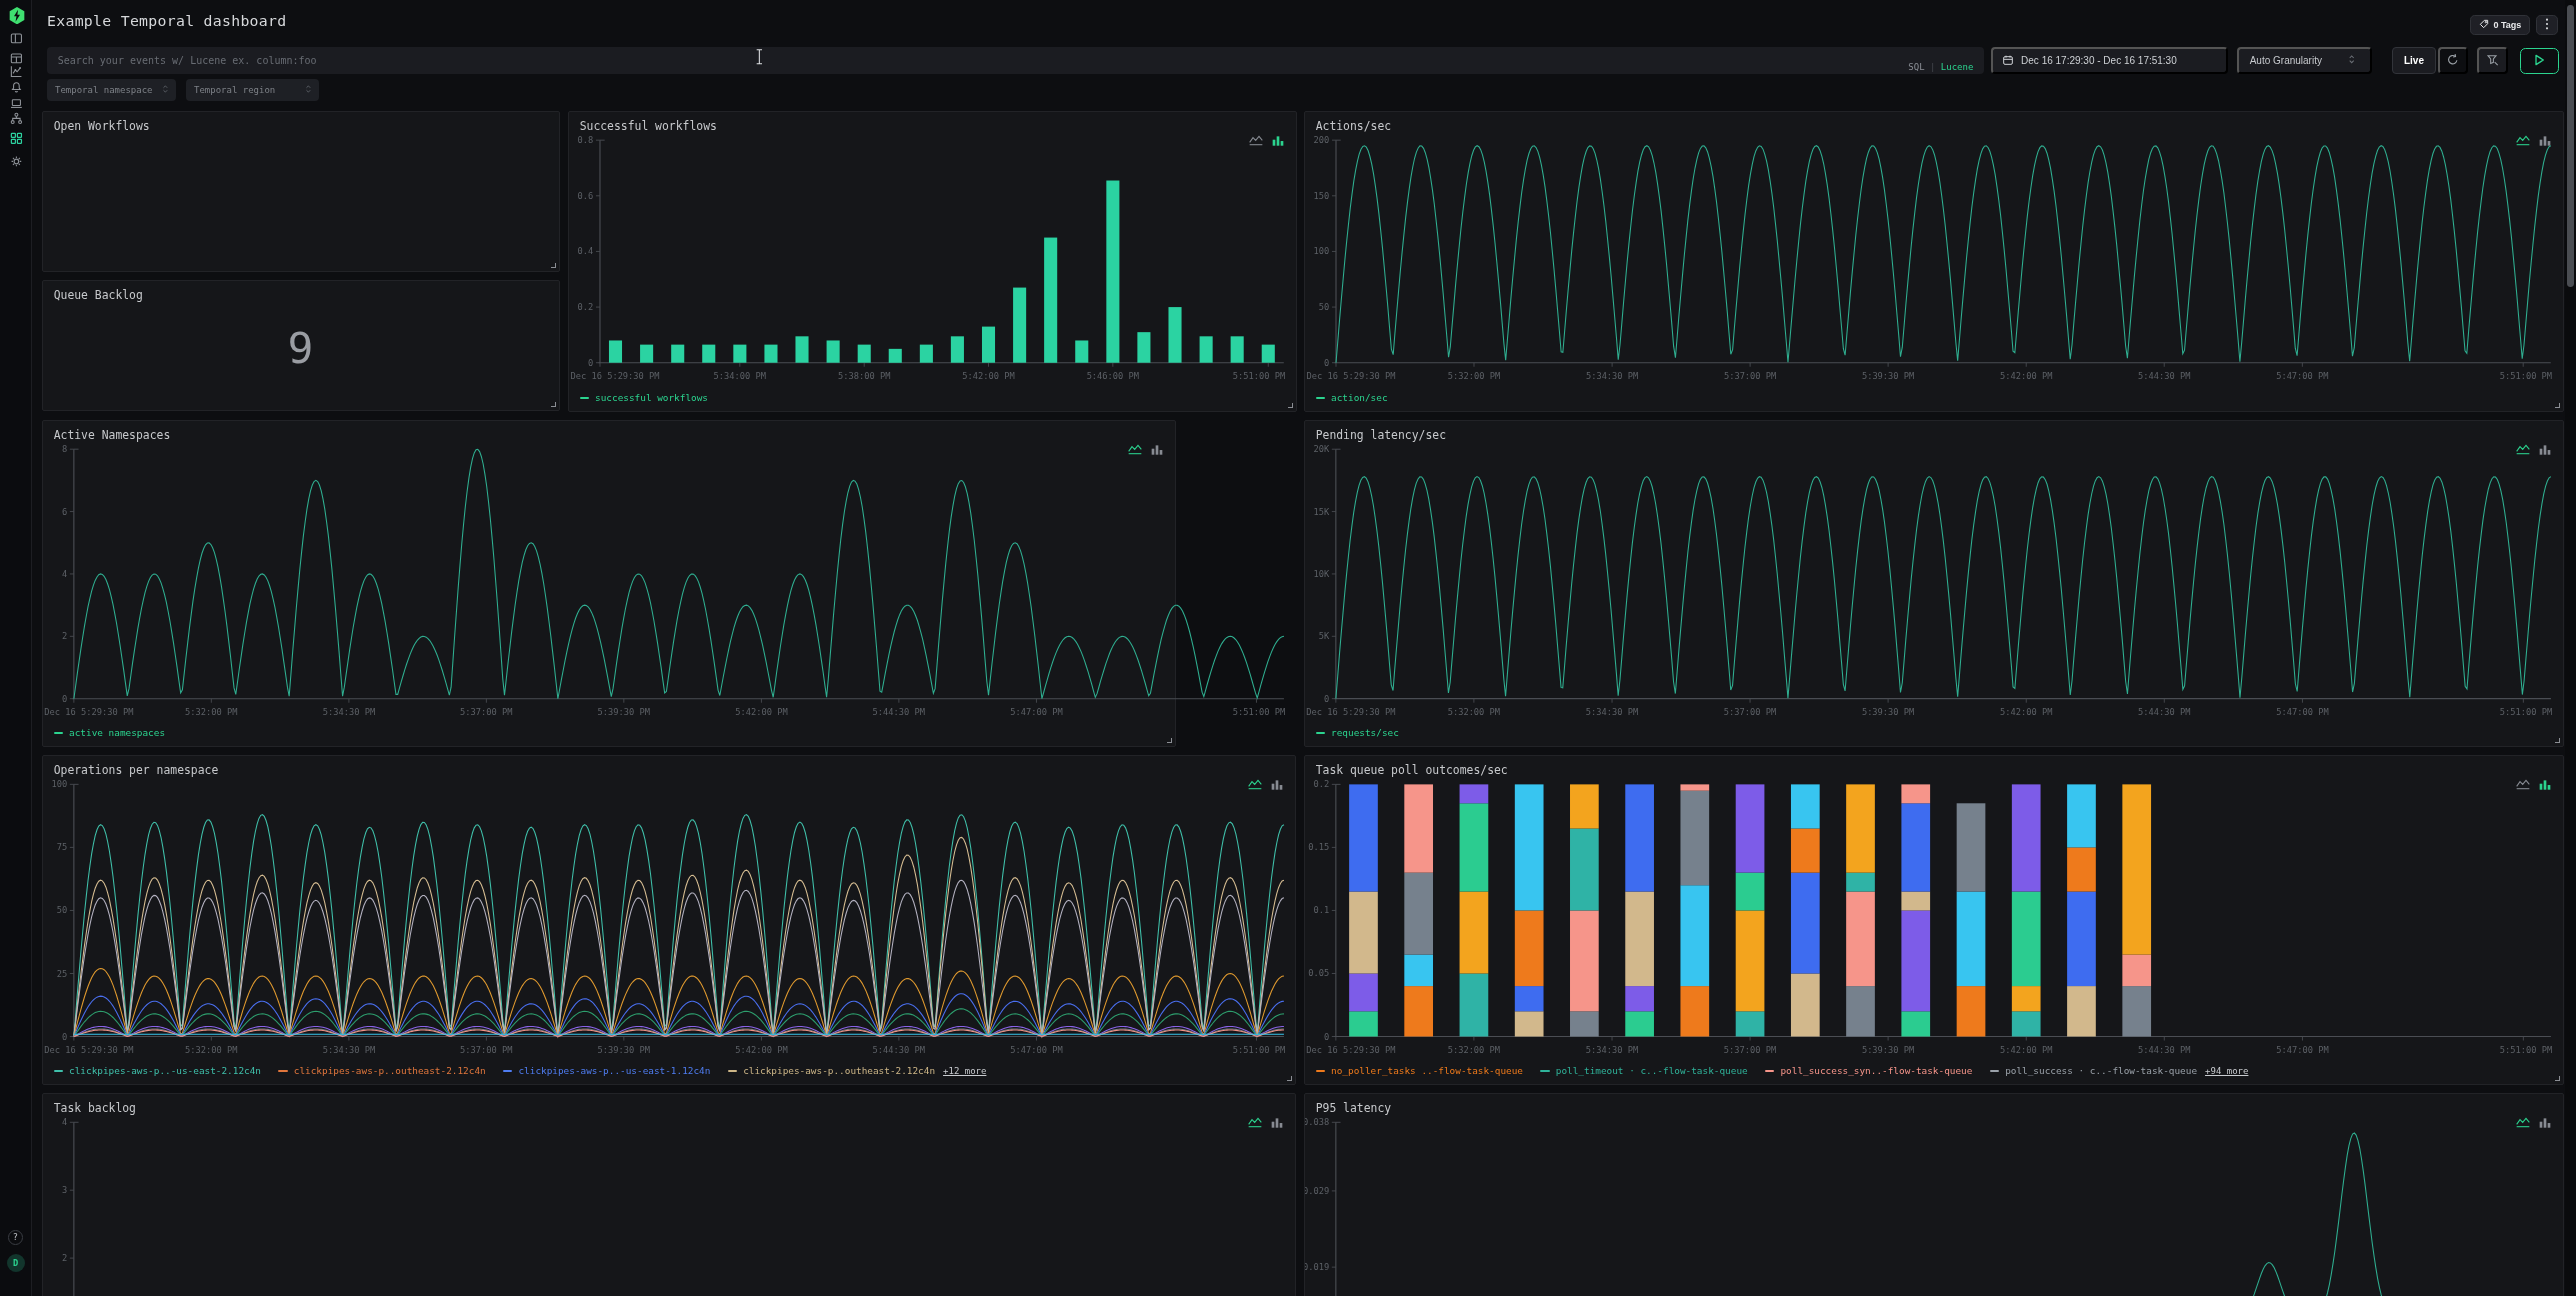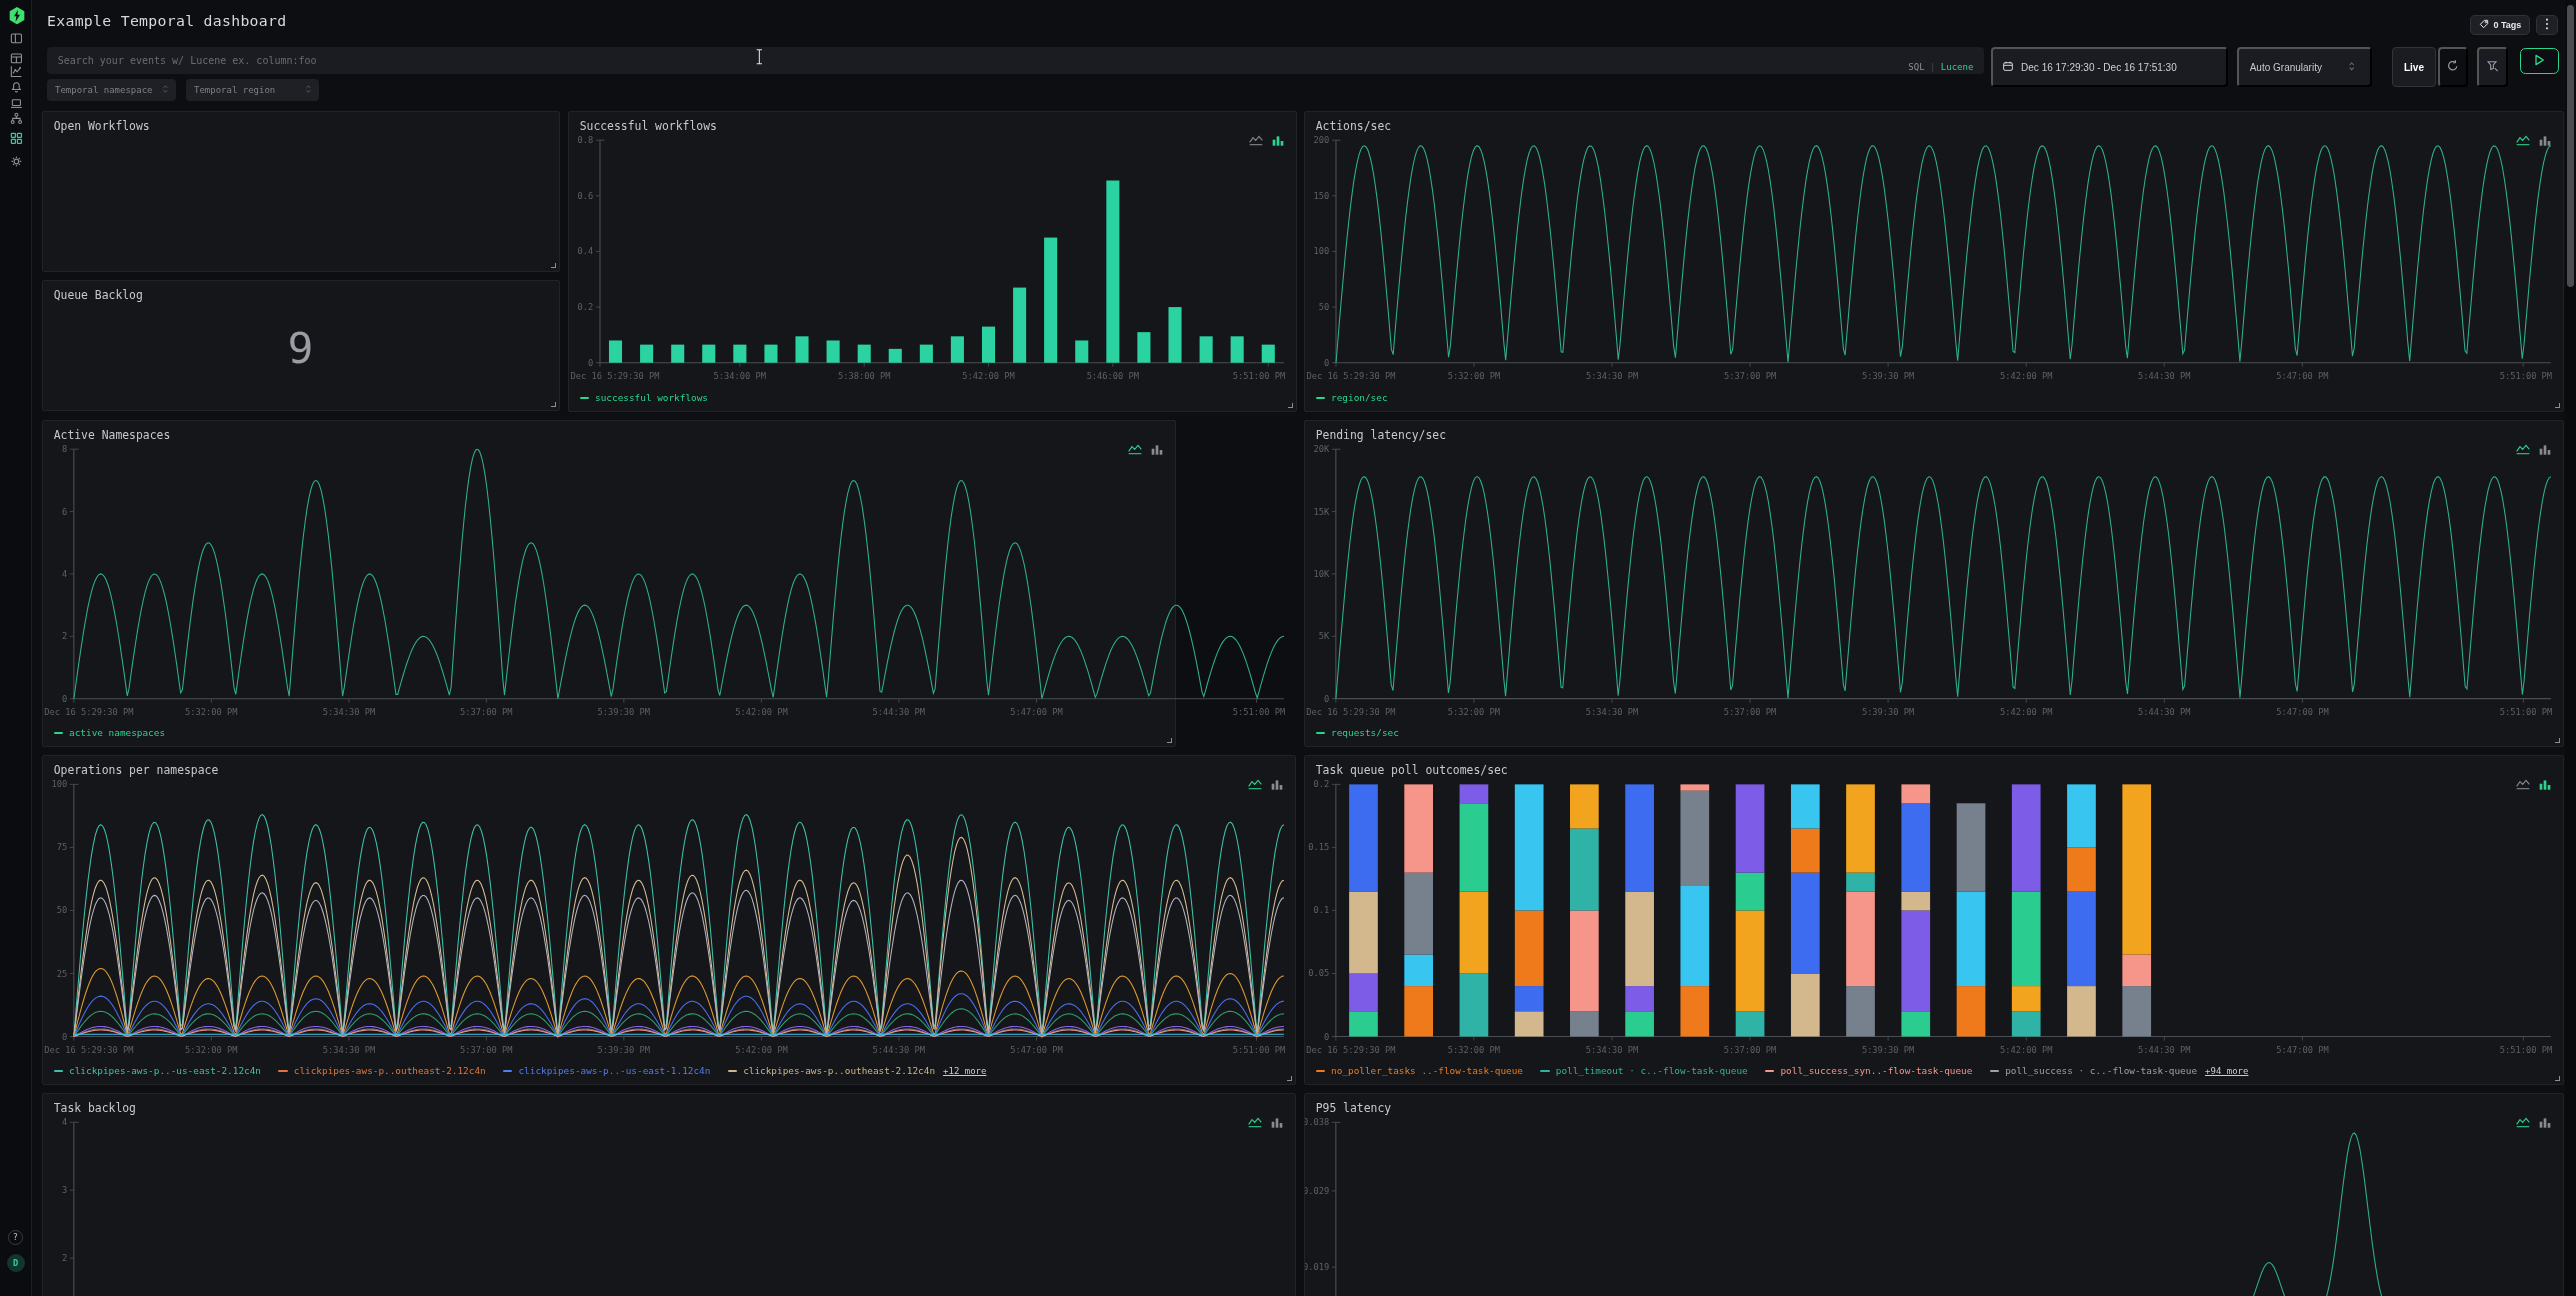--- a/index.html
+++ b/index.html
@@ -18,21 +18,21 @@
     display:flex;align-items:center;justify-content:center;gap:4.7px;color:#e8e9eb;font-size:9px;font-weight:bold;cursor:pointer;}
   .btn-tags{left:2470px;width:60px;}
   .btn-kebab{left:2536px;width:22px;}
   
   .search-box{position:absolute;left:47px;top:47px;width:1937px;height:27px;background:#1b1c21;border-radius:4px;cursor:text;}
   .search-box input{position:absolute;left:0;top:0;width:calc(100% - 114px);height:100%;background:transparent;border:none;outline:none;
     color:#d0d3d6;font-size:10px;padding:0 0 0 10.7px;font-family:"DejaVu Sans Mono",monospace;}
   .search-box input::placeholder{color:#686c73;}
   .mode-chip{position:absolute;right:10.7px;top:6px;height:27px;display:flex;align-items:center;gap:5.4px;font-size:9px;}
   .mode-sql{color:#8b8f96;} .mode-sep{color:#45484e;} .mode-lucene{color:#2bd48f;cursor:pointer;}
-  .tool-btn{position:absolute;top:47px;height:40px;background:#1b1c21;border-radius:4px;display:flex;align-items:center;
+  .tool-btn{position:absolute;top:47px;height:27px;background:#1b1c21;border-radius:4px;display:flex;align-items:center;
     color:#ced1d5;font-size:10px;gap:6.7px;cursor:pointer;}
   .btn-date{left:1991px;width:237px;padding-left:9.4px;}
   .btn-gran{left:2237px;width:135px;padding-left:10.7px;color:#c6c9cd;}
   .btn-live{left:2380px;width:44px;justify-content:center;font-weight:bold;color:#fff;border:0.7px solid #32343a;margin-left:12px;}
   .btn-refresh{left:2438px;width:29.5px;background:transparent;justify-content:center;}
   .btn-filter{left:2477px;width:31px;justify-content:center;}
   .btn-run{left:2520px;width:39px;height:25.5px;top:48px;background:transparent;border:1.3px solid #2bd48f;border-radius:5.4px;justify-content:center;}
   .updown{margin-left:auto;margin-right:8px;}
   .chip{position:absolute;top:79px;height:21.5px;background:#1e2025;border-radius:4px;display:flex;align-items:center;
     color:#7d8187;font-size:9px;padding:0 6.7px 0 8px;cursor:pointer;}
@@ -323,21 +323,21 @@
           <path d="M1487.446 374 v6" stroke="#4a4d53" stroke-width="1.3"></path>
           <text x="1487.446" y="399" text-anchor="middle" fill="#5c6066" font-size="13">5:47:00 PM</text>
           <path d="M1816.8675999999998 374 v6" stroke="#4a4d53" stroke-width="1.3"></path>
           <text x="1860" y="399" text-anchor="end" fill="#5c6066" font-size="13">5:51:00 PM</text>
           <polyline points="46.0,374.0 48.7,341.9 51.3,310.1 54.0,279.0 56.7,248.7 59.3,219.8 62.0,192.3 64.7,166.6 67.3,143.0 70.0,121.7 72.6,102.8 75.3,86.6 78.0,73.3 80.6,62.9 83.3,55.5 86.0,51.4 88.6,50.4 91.3,52.5 94.0,57.9 96.6,66.4 99.3,77.9 102.0,92.3 104.6,109.5 107.3,129.3 110.0,151.5 112.6,176.0 115.3,202.3 117.9,230.4 120.6,259.9 123.3,290.5 125.9,321.9 128.6,353.8 131.3,362.0 133.9,330.0 136.6,298.4 139.3,267.6 141.9,237.8 144.6,209.4 147.3,182.5 149.9,157.6 152.6,134.8 155.3,114.3 157.9,96.4 160.6,81.3 163.2,69.0 165.9,59.8 168.6,53.6 171.2,50.6 173.9,50.8 176.6,54.2 179.2,60.7 181.9,70.3 184.6,82.9 187.2,98.4 189.9,116.6 192.6,137.3 195.2,160.4 197.9,185.6 200.6,212.6 203.2,241.2 205.9,271.1 208.5,302.1 211.2,333.7 213.9,365.8 216.5,350.1 219.2,318.2 221.9,286.9 224.5,256.4 227.2,227.0 229.9,199.2 232.5,173.0 235.2,148.8 237.9,126.9 240.5,107.4 243.2,90.5 245.9,76.4 248.5,65.2 251.2,57.1 253.8,52.1 256.5,50.3 259.2,51.7 261.8,56.2 264.5,63.9 267.2,74.7 269.8,88.3 272.5,104.9 275.2,124.0 277.8,145.6 280.5,169.5 283.2,195.4 285.8,223.1 288.5,252.2 291.2,282.5 293.8,313.8 296.5,345.6 299.1,370.3 301.8,338.2 304.5,306.5 307.1,275.4 309.8,245.3 312.5,216.5 315.1,189.2 317.8,163.8 320.5,140.4 323.1,119.3 325.8,100.8 328.5,84.9 331.1,71.9 333.8,61.9 336.5,54.9 339.1,51.1 341.8,50.4 344.4,53.0 347.1,58.7 349.8,67.6 352.4,79.4 355.1,94.2 357.8,111.7 360.4,131.8 363.1,154.3 365.8,178.9 368.4,205.5 371.1,233.7 373.8,263.4 376.4,294.1 379.1,325.6 381.8,357.6 384.4,358.3 387.1,326.3 389.7,294.8 392.4,264.1 395.1,234.4 397.7,206.1 400.4,179.5 403.1,154.8 405.7,132.3 408.4,112.1 411.1,94.5 413.7,79.7 416.4,67.8 419.1,58.9 421.7,53.1 424.4,50.5 427.1,51.0 429.7,54.8 432.4,61.7 435.0,71.6 437.7,84.6 440.4,100.4 443.0,118.9 445.7,139.9 448.4,163.2 451.0,188.6 453.7,215.8 456.4,244.6 459.0,274.7 461.7,305.7 464.4,337.4 467.0,369.5 469.7,346.4 472.4,314.5 475.0,283.3 477.7,252.9 480.3,223.7 483.0,196.0 485.7,170.1 488.3,146.2 491.0,124.5 493.7,105.3 496.3,88.7 499.0,74.9 501.7,64.1 504.3,56.4 507.0,51.8 509.7,50.3 512.3,52.0 515.0,57.0 517.7,65.0 520.3,76.1 523.0,90.1 525.6,106.9 528.3,126.4 531.0,148.3 533.6,172.4 536.3,198.5 539.0,226.4 541.6,255.7 544.3,286.1 547.0,317.5 549.6,349.3 552.3,366.5 555.0,334.5 557.6,302.8 560.3,271.8 563.0,241.9 565.6,213.2 568.3,186.2 570.9,160.9 573.6,137.8 576.3,117.0 578.9,98.8 581.6,83.2 584.3,70.6 586.9,60.9 589.6,54.3 592.3,50.8 594.9,50.6 597.6,53.5 600.3,59.6 602.9,68.8 605.6,81.0 608.3,96.1 610.9,113.9 613.6,134.3 616.2,157.0 618.9,181.9 621.6,208.7 624.2,237.1 626.9,266.9 629.6,297.7 632.2,329.3 634.9,361.3 637.6,354.6 640.2,322.6 642.9,291.2 645.6,260.6 648.2,231.1 650.9,203.0 653.6,176.5 656.2,152.1 658.9,129.8 661.5,109.9 664.2,92.7 666.9,78.2 669.5,66.6 672.2,58.1 674.9,52.6 677.5,50.4 680.2,51.3 682.9,55.4 685.5,62.7 688.2,73.0 690.9,86.3 693.5,102.4 696.2,121.2 698.9,142.5 701.5,166.1 704.2,191.7 706.8,219.1 709.5,248.1 712.2,278.2 714.8,309.4 717.5,341.2 720.2,373.3 722.8,342.6 725.5,310.8 728.2,279.7 730.8,249.4 733.5,220.4 736.2,192.9 738.8,167.2 741.5,143.5 744.2,122.1 746.8,103.2 749.5,87.0 752.1,73.5 754.8,63.1 757.5,55.7 760.1,51.4 762.8,50.3 765.5,52.5 768.1,57.7 770.8,66.1 773.5,77.6 776.1,91.9 778.8,109.1 781.5,128.8 784.1,151.0 786.8,175.4 789.5,201.7 792.1,229.7 794.8,259.2 797.4,289.7 800.1,321.1 802.8,353.1 805.4,362.8 808.1,330.8 810.8,299.2 813.4,268.3 816.1,238.5 818.8,210.0 821.4,183.1 824.1,158.1 826.8,135.3 829.4,114.8 832.1,96.8 834.8,81.6 837.4,69.3 840.1,60.0 842.7,53.7 845.4,50.6 848.1,50.8 850.7,54.1 853.4,60.5 856.1,70.0 858.7,82.6 861.4,98.0 864.1,116.1 866.7,136.8 869.4,159.8 872.1,184.9 874.7,211.9 877.4,240.5 880.1,270.4 882.7,301.3 885.4,333.0 888.0,365.0 890.7,350.8 893.4,318.9 896.0,287.6 898.7,257.1 901.4,227.7 904.0,199.8 906.7,173.6 909.4,149.4 912.0,127.4 914.7,107.8 917.4,90.8 920.0,76.7 922.7,65.5 925.4,57.3 928.0,52.2 930.7,50.3 933.3,51.6 936.0,56.1 938.7,63.7 941.3,74.4 944.0,88.0 946.7,104.4 949.3,123.5 952.0,145.1 954.7,168.9 957.3,194.8 960.0,222.4 962.7,251.5 965.3,281.8 968.0,313.1 970.7,344.9 973.3,371.0 976.0,338.9 978.6,307.2 981.3,276.1 984.0,246.0 986.6,217.1 989.3,189.8 992.0,164.3 994.6,140.9 997.3,119.8 1000.0,101.2 1002.6,85.2 1005.3,72.2 1008.0,62.1 1010.6,55.0 1013.3,51.1 1016.0,50.4 1018.6,52.9 1021.3,58.6 1023.9,67.3 1026.6,79.1 1029.3,93.8 1031.9,111.2 1034.6,131.3 1037.3,153.7 1039.9,178.3 1042.6,204.9 1045.3,233.1 1047.9,262.7 1050.6,293.4 1053.3,324.8 1055.9,356.8 1058.6,359.1 1061.3,327.1 1063.9,295.5 1066.6,264.8 1069.2,235.1 1071.9,206.8 1074.6,180.1 1077.2,155.4 1079.9,132.8 1082.6,112.6 1085.2,94.9 1087.9,80.0 1090.6,68.0 1093.2,59.1 1095.9,53.2 1098.6,50.5 1101.2,51.0 1103.9,54.6 1106.6,61.5 1109.2,71.4 1111.9,84.2 1114.5,100.0 1117.2,118.4 1119.9,139.4 1122.5,162.6 1125.2,188.0 1127.9,215.2 1130.5,243.9 1133.2,274.0 1135.9,305.0 1138.5,336.7 1141.2,368.8 1143.9,347.1 1146.5,315.3 1149.2,284.0 1151.9,253.6 1154.5,224.4 1157.2,196.7 1159.8,170.7 1162.5,146.7 1165.2,125.0 1167.8,105.7 1170.5,89.1 1173.2,75.2 1175.8,64.3 1178.5,56.5 1181.2,51.8 1183.8,50.3 1186.5,52.0 1189.2,56.8 1191.8,64.8 1194.5,75.8 1197.2,89.8 1199.8,106.5 1202.5,125.9 1205.1,147.8 1207.8,171.8 1210.5,197.9 1213.1,225.7 1215.8,255.0 1218.5,285.4 1221.1,316.7 1223.8,348.6 1226.5,367.3 1229.1,335.2 1231.8,303.5 1234.5,272.5 1237.1,242.6 1239.8,213.9 1242.5,186.8 1245.1,161.5 1247.8,138.3 1250.4,117.5 1253.1,99.2 1255.8,83.6 1258.4,70.8 1261.1,61.1 1263.8,54.4 1266.4,50.9 1269.1,50.5 1271.8,53.4 1274.4,59.4 1277.1,68.5 1279.8,80.7 1282.4,95.7 1285.1,113.4 1287.8,133.8 1290.4,156.5 1293.1,181.3 1295.7,208.1 1298.4,236.4 1301.1,266.2 1303.7,297.0 1306.4,328.5 1309.1,360.5 1311.7,355.3 1314.4,323.4 1317.1,291.9 1319.7,261.3 1322.4,231.7 1325.1,203.6 1327.7,177.1 1330.4,152.6 1333.1,130.3 1335.7,110.4 1338.4,93.0 1341.0,78.5 1343.7,66.8 1346.4,58.2 1349.0,52.7 1351.7,50.4 1354.4,51.2 1357.0,55.3 1359.7,62.5 1362.4,72.7 1365.0,85.9 1367.7,102.0 1370.4,120.7 1373.0,142.0 1375.7,165.5 1378.4,191.1 1381.0,218.4 1383.7,247.4 1386.3,277.5 1389.0,308.7 1391.7,340.4 1394.3,372.5 1397.0,343.4 1399.7,311.6 1402.3,280.4 1405.0,250.1 1407.7,221.1 1410.3,193.5 1413.0,167.8 1415.7,144.1 1418.3,122.6 1421.0,103.6 1423.7,87.3 1426.3,73.8 1429.0,63.3 1431.6,55.8 1434.3,51.5 1437.0,50.3 1439.6,52.4 1442.3,57.6 1445.0,65.9 1447.6,77.3 1450.3,91.6 1453.0,108.7 1455.6,128.3 1458.3,150.5 1461.0,174.8 1463.6,201.1 1466.3,229.0 1469.0,258.5 1471.6,289.0 1474.3,320.4 1476.9,352.3 1479.6,363.5 1482.3,331.5 1484.9,299.9 1487.6,269.0 1490.3,239.2 1492.9,210.6 1495.6,183.7 1498.3,158.7 1500.9,135.8 1503.6,115.2 1506.3,97.2 1508.9,81.9 1511.6,69.5 1514.3,60.1 1516.9,53.8 1519.6,50.7 1522.2,50.7 1524.9,53.9 1527.6,60.3 1530.2,69.8 1532.9,82.3 1535.6,97.6 1538.2,115.7 1540.9,136.3 1543.6,159.3 1546.2,184.3 1548.9,211.3 1551.6,239.8 1554.2,269.7 1556.9,300.6 1559.6,332.2 1562.2,364.3 1564.9,351.6 1567.5,319.7 1570.2,288.3 1572.9,257.8 1575.5,228.4 1578.2,200.4 1580.9,174.2 1583.5,149.9 1586.2,127.9 1588.9,108.2 1591.5,91.2 1594.2,77.0 1596.9,65.7 1599.5,57.4 1602.2,52.3 1604.9,50.3 1607.5,51.5 1610.2,55.9 1612.8,63.5 1615.5,74.1 1618.2,87.6 1620.8,104.0 1623.5,123.1 1626.2,144.6 1628.8,168.4 1631.5,194.2 1634.2,221.7 1636.8,250.8 1639.5,281.1 1642.2,312.3 1644.8,344.1 1647.5,371.8 1650.2,339.7 1652.8,307.9 1655.5,276.8 1658.1,246.7 1660.8,217.8 1663.5,190.4 1666.1,164.9 1668.8,141.4 1671.5,120.3 1674.1,101.6 1676.8,85.6 1679.5,72.4 1682.1,62.3 1684.8,55.1 1687.5,51.2 1690.1,50.4 1692.8,52.8 1695.5,58.4 1698.1,67.1 1700.8,78.8 1703.4,93.4 1706.1,110.8 1708.8,130.8 1711.4,153.2 1714.1,177.7 1716.8,204.2 1719.4,232.4 1722.1,262.0 1724.8,292.6 1727.4,324.1 1730.1,356.1 1732.8,359.8 1735.4,327.8 1738.1,296.3 1740.8,265.5 1743.4,235.8 1746.1,207.4 1748.7,180.7 1751.4,155.9 1754.1,133.3 1756.7,113.0 1759.4,95.3 1762.1,80.3 1764.7,68.3 1767.4,59.2 1770.1,53.3 1772.7,50.5 1775.4,50.9 1778.1,54.5 1780.7,61.3 1783.4,71.1 1786.1,83.9 1788.7,99.6 1791.4,118.0 1794.0,138.9 1796.7,162.1 1799.4,187.4 1802.0,214.5 1804.7,243.3 1807.4,273.3 1810.0,304.3 1812.7,336.0 1815.4,368.0 1818.0,347.9 1820.7,316.0 1823.4,284.7 1826.0,254.3 1828.7,225.0 1831.4,197.3 1834.0,171.3 1836.7,147.2 1839.3,125.4 1842.0,106.1 1844.7,89.4 1847.3,75.5 1850.0,64.6 1852.7,56.7 1855.3,51.9 1858.0,50.3" fill="none" stroke="#2fae90" stroke-width="1.6"></polyline>
         </svg></div>
       <i class="resize-handle"></i>
       <div class="legend">
         <span class="li">
           <span class="dash" style="background: rgb(43, 212, 143);"></span>
-          <span style="color: rgb(43, 212, 143);">region/sec</span>
+          <span style="color: rgb(43, 212, 143);">action/sec</span>
         </span>
       </div>
     </section>
     <section class="panel" style="left: 42px; top: 420px; width: 1134px; height: 327px;">
       <div class="panel-title">Active Namespaces</div>
       <div class="panel-icons">
       <span><svg width="14" height="11.4" viewBox="0 0 21 17" fill="none" stroke="#2bd48f" stroke-width="1.6">
             <path d="M1 11 L6 4 L10 8 L15 2 L20 8"></path>
             <path d="M1 14.5 H20"></path>
           </svg></span>

